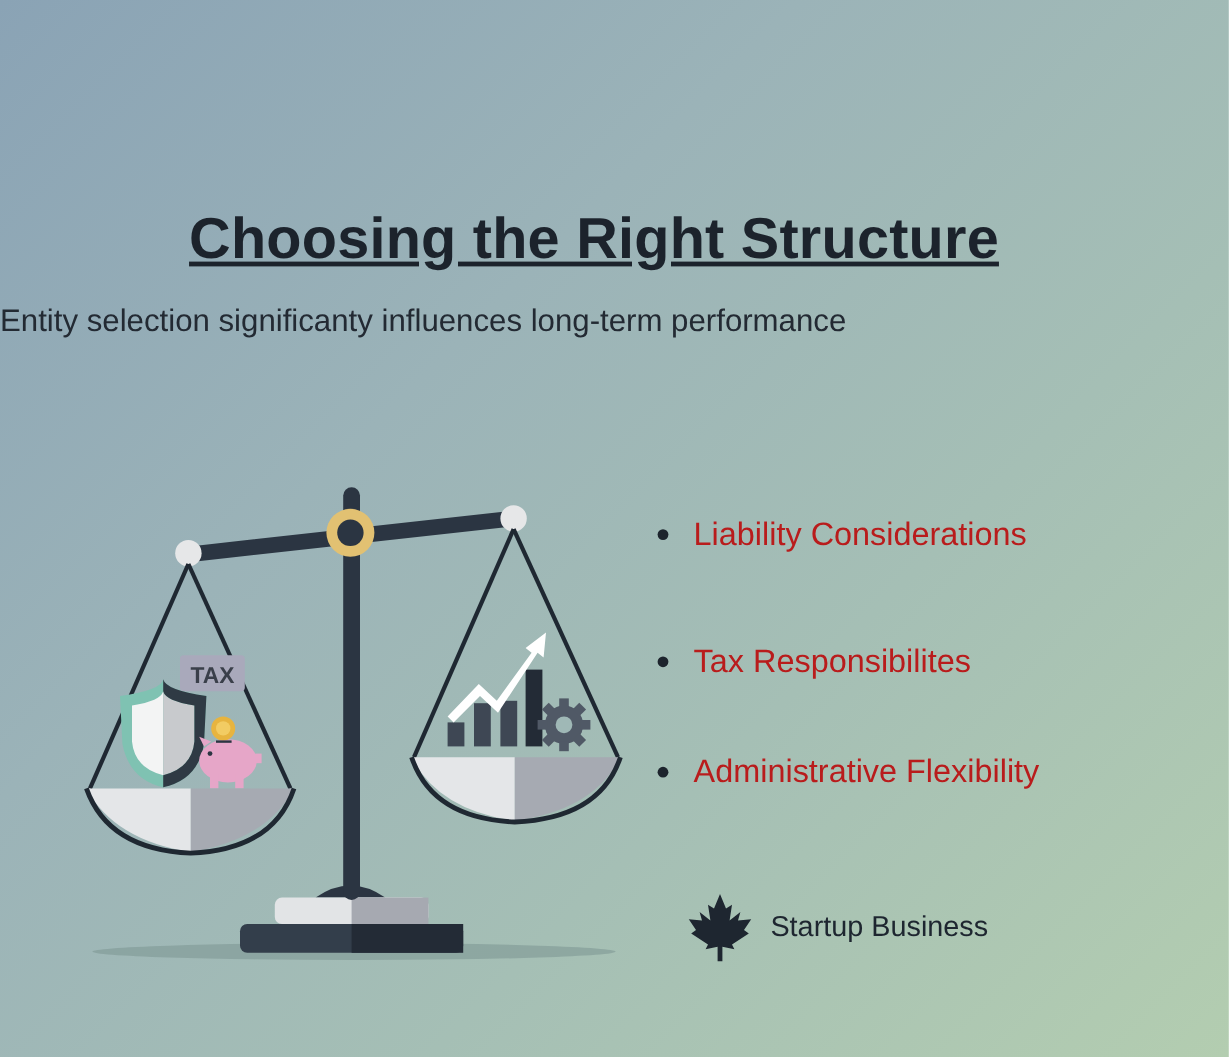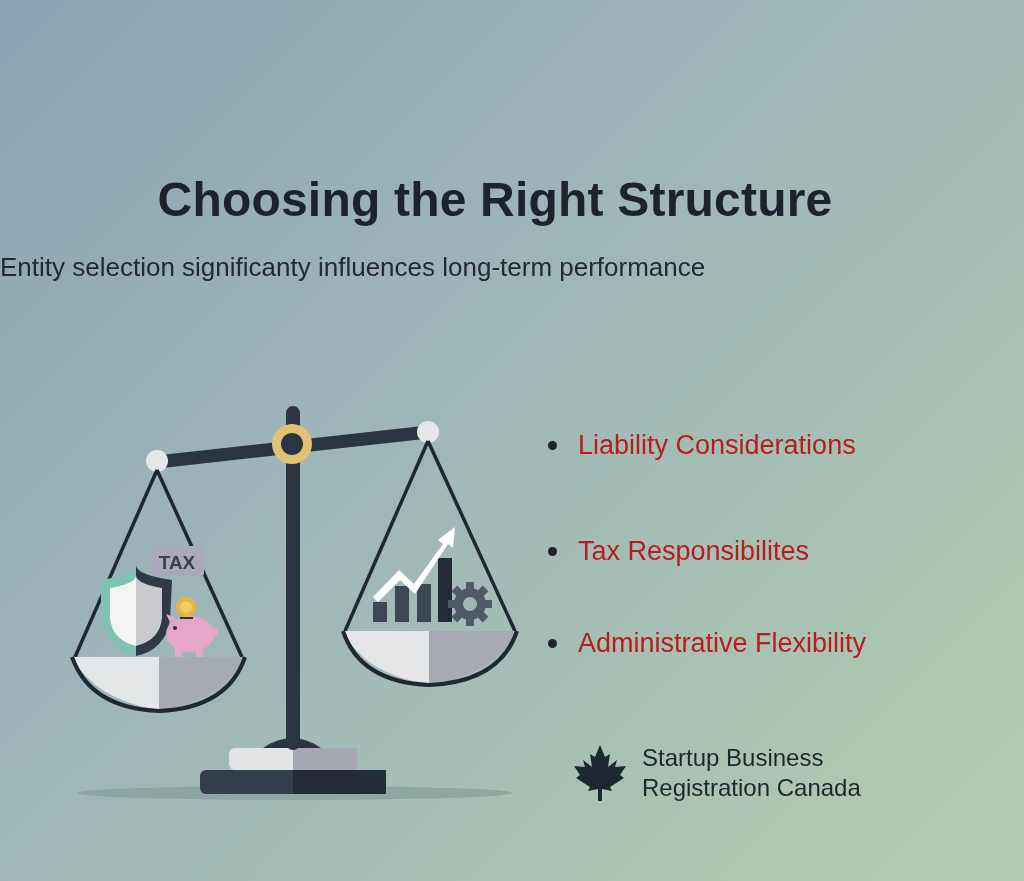--- a/index.html
+++ b/index.html
@@ -4,21 +4,21 @@
 <style>
   html, body { margin: 0; padding: 0; }
   body {
     width: 1024px; height: 881px; overflow: hidden; position: relative;
     background: linear-gradient(135deg, #8aa3b5 0%, #9bb3b8 35%, #a5bfb5 65%, #b3cdb0 100%);
     font-family: "Liberation Sans", sans-serif;
     color: #1e2630;
   }
   .title {
     position: absolute; left: 0; width: 990px; top: 172px; text-align: center;
-    font-size: 48px; font-weight: bold; color: #1c232c; letter-spacing: 0.2px;
+    font-size: 48px; font-weight: bold; color: #1c232c; letter-spacing: 0.2px; text-decoration: underline;
   }
   .subtitle {
     position: absolute; left: 0; width: 1024px; top: 252px; text-align: left;
     font-size: 26px; color: #232a33;
   }
   .scale-svg { position: absolute; left: 0; top: 0; }
   .bullets { position: absolute; left: 548px; top: 425px; margin: 0; padding: 0; list-style: none; }
   .bullet {
     position: relative; padding-left: 30px; font-size: 27px; color: #b91c1c;
     height: 40px; line-height: 40px;
@@ -140,15 +140,14 @@
   <li class="bullet b1">Tax Responsibilites</li>
   <li class="bullet b2">Administrative Flexibility</li>
 </ul>
 
 <div class="brand">
   <svg class="brand-icon" viewBox="0 0 56 60">
     <path fill="#1e2630" d="M28,2 L33,14 L38,11 L36,24 L45,17 L43,24 L54,23 L48,32 L52,35 L38,44 L40,48 L30,46 L30,58 L26,58 L26,46 L16,48 L18,44 L4,35 L8,32 L2,23 L13,24 L11,17 L20,24 L18,11 L23,14 Z"></path>
   </svg>
   <div class="brand-text">
     <span>Startup Business</span>
-    <span>Registration Canada</span>
   </div>
 </div>
 
 </body></html>

